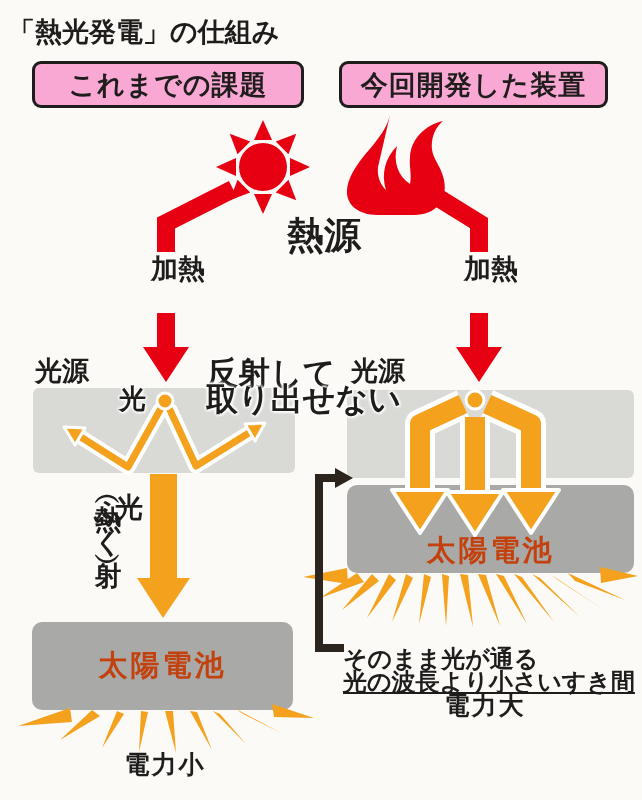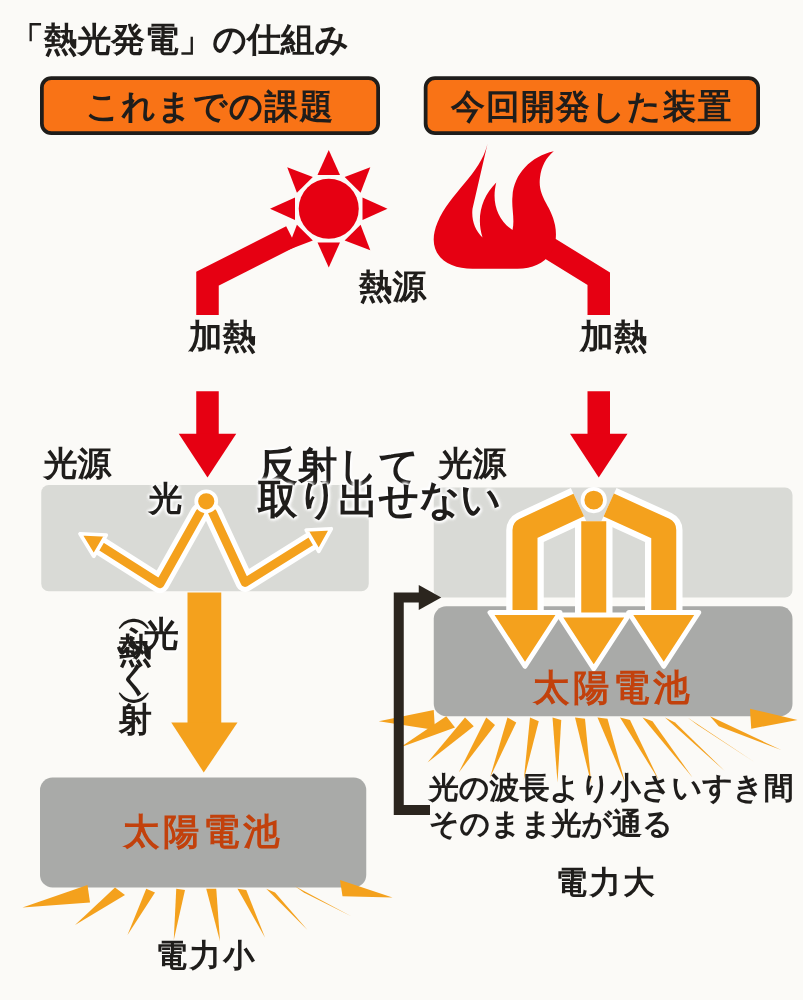--- a/index.html
+++ b/index.html
@@ -4,45 +4,45 @@
 <style>
   html,body{margin:0;padding:0;}
   body{width:642px;height:800px;background:#fbfaf7;overflow:hidden;
        font-family:"Liberation Sans","DejaVu Sans",sans-serif;color:#1f1d1b;}
   .stage{position:relative;width:642px;height:590px;}
   .stage svg{position:absolute;left:0;top:0;z-index:1;}
   .txt{position:absolute;z-index:2;font-weight:bold;white-space:nowrap;}
   .halo{text-shadow:0 0 3px #fff,0 0 3px #fff,0 0 4px #fff,0 0 4px #fff,1px 1px 2px #fff,-1px -1px 2px #fff;}
   .title{left:8px;top:14px;font-size:27px;letter-spacing:0px;}
   .hbox{position:absolute;z-index:2;top:61px;height:41px;border:3px solid #1f1d1b;border-radius:9px;
-        background:#f97316;display:flex;align-items:center;justify-content:center;
+        background:#f9a8d4;display:flex;align-items:center;justify-content:center;
         font-weight:bold;font-size:27px;letter-spacing:1px;}
   .hbox.l{left:32px;width:266px;}
   .hbox.r{left:339px;width:263px;}
-  .heatsrc{left:287px;top:211px;width:72px;font-size:27px;}
+  .heatsrc{left:287px;top:211px;width:72px;font-size:37px;}
   .vtext{position:absolute;z-index:2;font-weight:bold;writing-mode:vertical-rl;text-orientation:mixed;}
   .kanetsu{width:30px;font-size:27px;line-height:30px;word-break:break-all;text-align:center;}
   .kanetsu.l{left:151px;top:254px;}
   .kanetsu.r{left:464px;top:254px;}
   .kogen{font-size:27px;}
   .kogen.l{left:35px;top:353px;}
   .kogen.r{left:351px;top:353px;}
   .hikari{left:119px;top:381px;font-size:27px;}
   .reflect{left:206px;top:360px;font-size:32px;line-height:26px;}
   .radlight{left:115px;top:489px;font-size:28px;}
   .radparen{left:90px;top:486px;font-size:27px;height:195px;letter-spacing:-2px;}
   .cellLabel{display:flex;align-items:center;justify-content:center;color:#c2410c;
              font-size:29px;letter-spacing:3px;}
   .cell-l{left:32px;top:622px;width:261px;height:88px;}
   .cell-r{left:347px;top:528px;width:287px;height:46px;}
   .power{font-size:25px;letter-spacing:2px;text-align:center;}
   .power.s{left:40px;top:748px;width:250px;}
   .power.b{left:370px;top:689px;width:230px;}
   .note{left:343px;font-size:24px;}
-  .note.n1{top:614px;}
+  .note.n1{top:666px;text-decoration:underline;}
   .note.n2{top:643px;}
 </style>
 </head>
 <body>
 
 <div class="stage">
 
 <svg width="642" height="800" viewBox="0 0 642 800">
 
   <g stroke="#e60012" stroke-width="18" fill="none">

